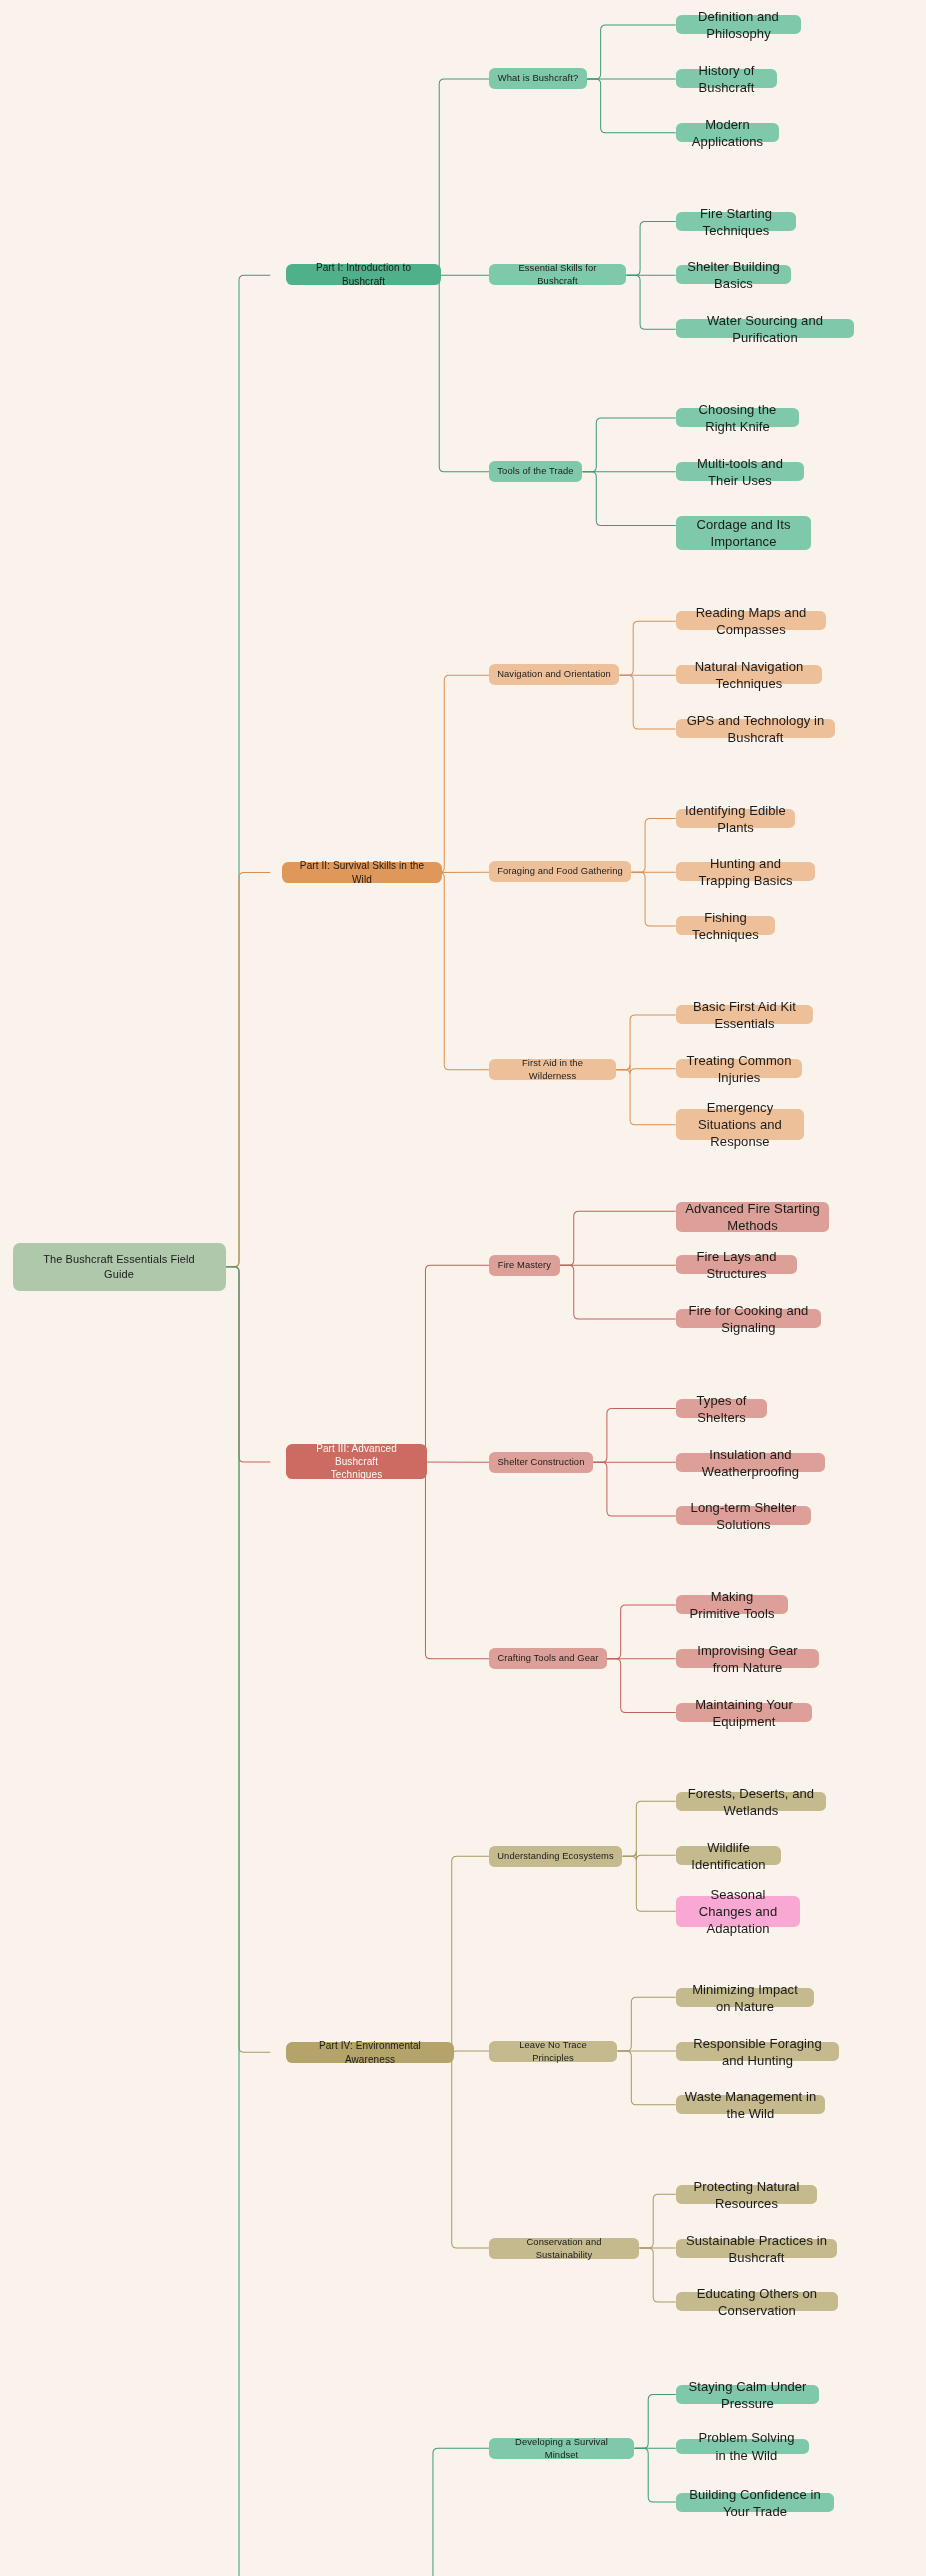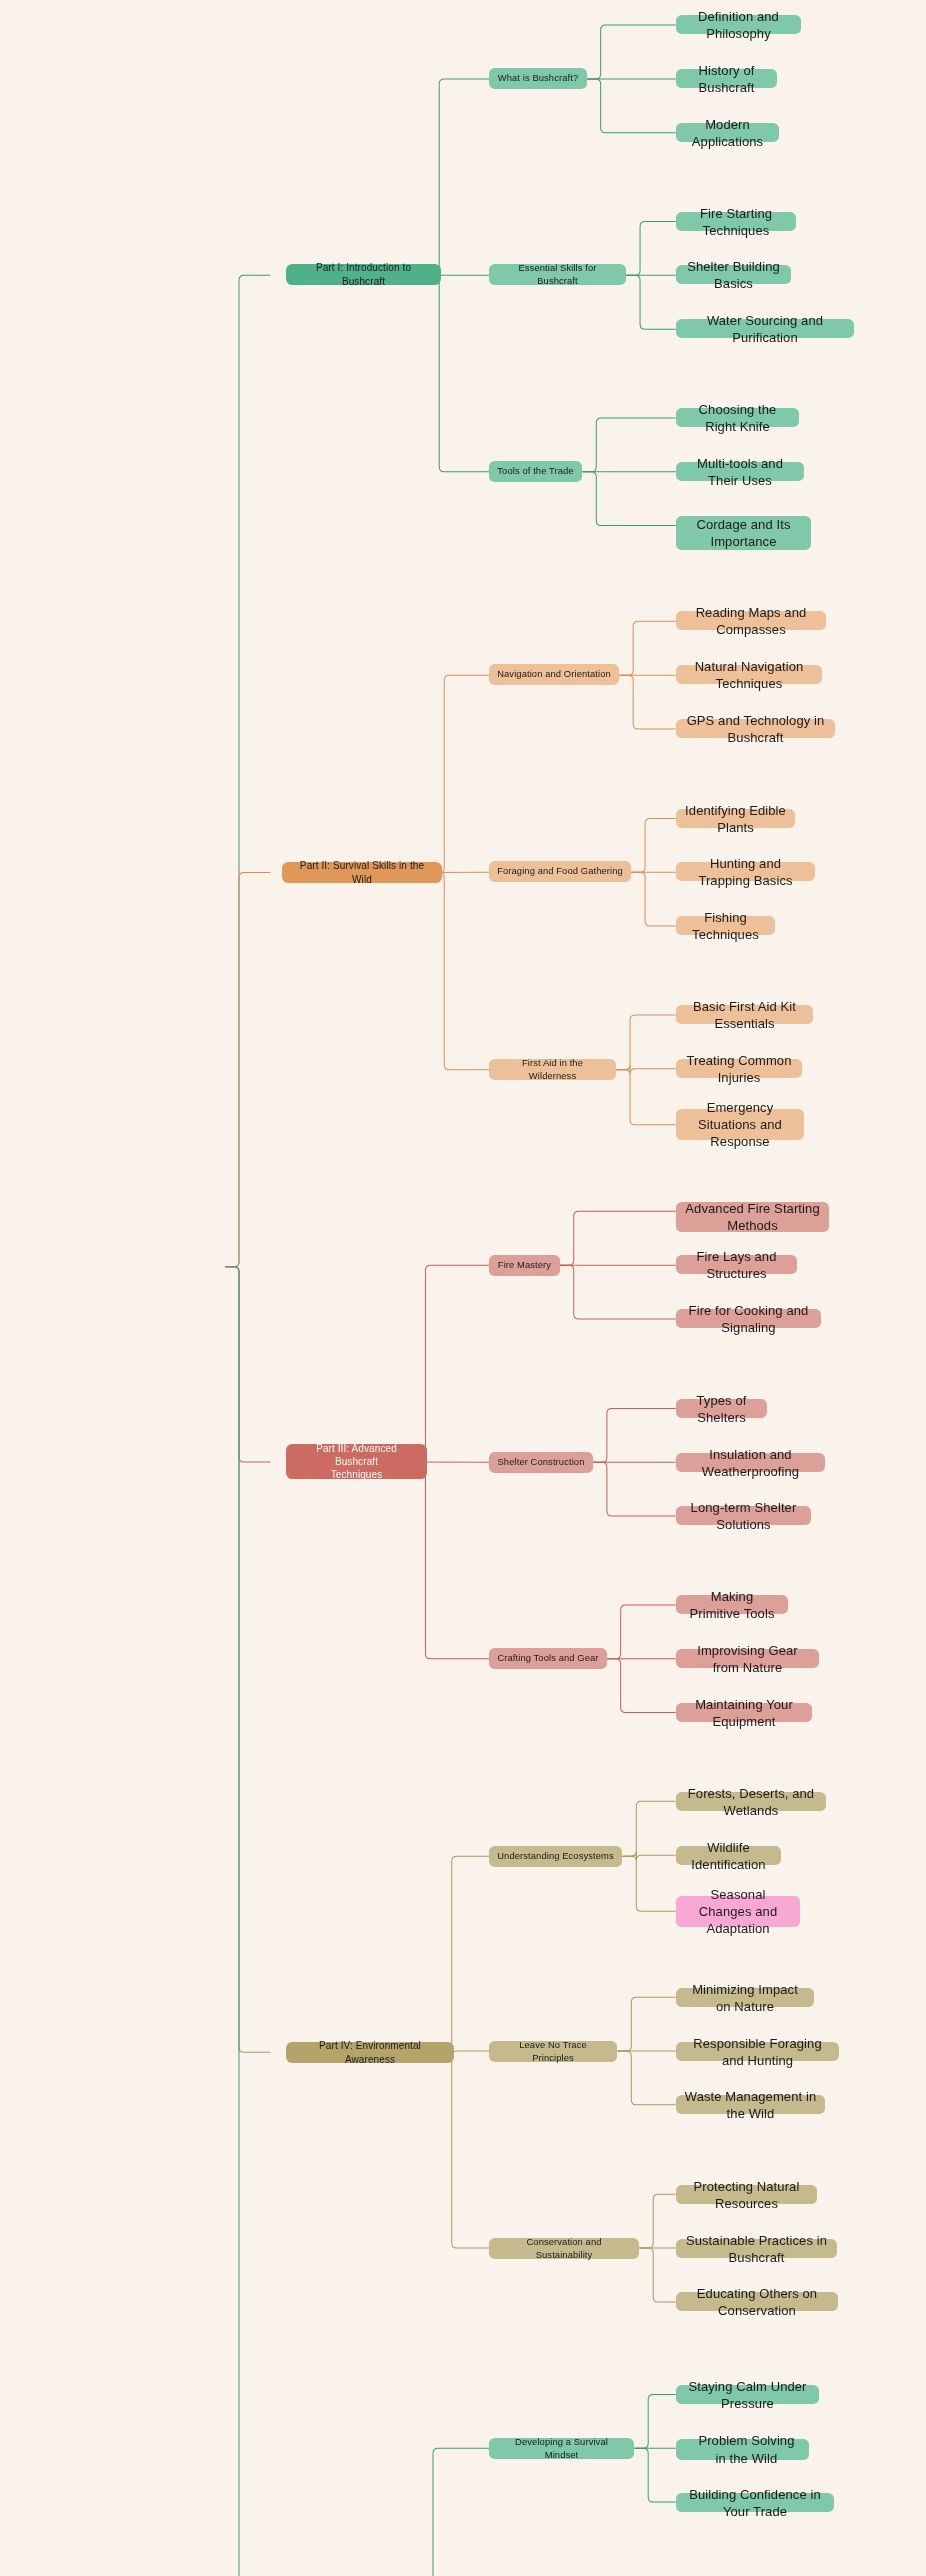--- a/index.html
+++ b/index.html
@@ -116,20 +116,22 @@
       <path d="M 1014 3912.5 L 1028 3912.5 Q 1036 3912.5 1036 3920.5 L 1036 3990.5 Q 1036 3998.5 1044 3998.5 L 1080 3998.5" fill="none" stroke="#3e9a76" stroke-width="1.6"></path>
       <path d="M 670 4227 L 684 4227 Q 692 4227 692 4235 L 692 4224.25 Q 692 4232.25 700 4232.25 L 782 4232.25" fill="none" stroke="#3e9a76" stroke-width="1.6"></path>
       <path d="M 972 4232.25 L 986 4232.25 Q 994 4232.25 994 4224.25 L 994 4149.5 Q 994 4141.5 1002 4141.5 L 1080 4141.5" fill="none" stroke="#3e9a76" stroke-width="1.6"></path>
       <path d="M 972 4232.25 L 986 4232.25 Q 994 4232.25 994 4224.25 L 994 4235.5 Q 994 4227.5 1002 4227.5 L 1080 4227.5" fill="none" stroke="#3e9a76" stroke-width="1.6"></path>
       <path d="M 972 4232.25 L 986 4232.25 Q 994 4232.25 994 4240.25 L 994 4315 Q 994 4323 1002 4323 L 1080 4323" fill="none" stroke="#3e9a76" stroke-width="1.6"></path>
       <path d="M 670 4227 L 684 4227 Q 692 4227 692 4235 L 692 4533.5 Q 692 4541.5 700 4541.5 L 782 4541.5" fill="none" stroke="#3e9a76" stroke-width="1.6"></path>
       <path d="M 950 4541.5 L 964 4541.5 Q 972 4541.5 972 4533.5 L 972 4463.5 Q 972 4455.5 980 4455.5 L 1080 4455.5" fill="none" stroke="#3e9a76" stroke-width="1.6"></path>
       <path d="M 950 4541.5 L 964 4541.5 Q 972 4541.5 972 4549.5 L 972 4543 Q 972 4551 980 4551 L 1080 4551" fill="none" stroke="#3e9a76" stroke-width="1.6"></path>
       <path d="M 950 4541.5 L 964 4541.5 Q 972 4541.5 972 4549.5 L 972 4619.5 Q 972 4627.5 980 4627.5 L 1080 4627.5" fill="none" stroke="#3e9a76" stroke-width="1.6"></path>
     </svg>
+<div class="node root" style="left: 12.5px; top: 1243px; width: 213px; height: 48px; background: rgb(175, 200, 171);">The Bushcraft Essentials Field
+Guide</div>
     <div class="node lvl1" style="left: 270px; top: 264px; width: 155px; height: 21px; background: rgb(79, 176, 138);">Part I: Introduction to Bushcraft</div>
     <div class="node lvl2" style="left: 489px; top: 68px; width: 98px; height: 21px; background: rgb(127, 200, 169);">What is Bushcraft?</div>
     <div class="node lvl3" style="left: 676px; top: 15px; width: 125px; height: 19.4px; background: rgb(127, 200, 169);">Definition and Philosophy</div>
     <div class="node lvl3" style="left: 676px; top: 69px; width: 101px; height: 19.4px; background: rgb(127, 200, 169);">History of Bushcraft</div>
     <div class="node lvl3" style="left: 676px; top: 123px; width: 103px; height: 19.4px; background: rgb(127, 200, 169);">Modern Applications</div>
     <div class="node lvl2" style="left: 489px; top: 264px; width: 137px; height: 21px; background: rgb(127, 200, 169);">Essential Skills for Bushcraft</div>
     <div class="node lvl3" style="left: 676px; top: 212px; width: 120px; height: 19.4px; background: rgb(127, 200, 169);">Fire Starting Techniques</div>
     <div class="node lvl3" style="left: 676px; top: 265px; width: 115px; height: 19.4px; background: rgb(127, 200, 169);">Shelter Building Basics</div>
     <div class="node lvl3" style="left: 676px; top: 319px; width: 178px; height: 19.4px; background: rgb(127, 200, 169);">Water Sourcing and Purification</div>
     <div class="node lvl2" style="left: 489px; top: 461px; width: 93px; height: 21px; background: rgb(127, 200, 169);">Tools of the Trade</div>
@@ -173,16 +175,16 @@
     <div class="node lvl2" style="left: 489px; top: 2041px; width: 128px; height: 21px; background: rgb(197, 185, 142);">Leave No Trace Principles</div>
     <div class="node lvl3" style="left: 676px; top: 1988px; width: 138px; height: 19.4px; background: rgb(197, 185, 142);">Minimizing Impact on Nature</div>
     <div class="node lvl3" style="left: 676px; top: 2042px; width: 163px; height: 19.4px; background: rgb(197, 185, 142);">Responsible Foraging and Hunting</div>
     <div class="node lvl3" style="left: 676px; top: 2095px; width: 149px; height: 19.4px; background: rgb(197, 185, 142);">Waste Management in the Wild</div>
     <div class="node lvl2" style="left: 489px; top: 2238px; width: 150px; height: 21px; background: rgb(197, 185, 142);">Conservation and Sustainability</div>
     <div class="node lvl3" style="left: 676px; top: 2185px; width: 141px; height: 19.4px; background: rgb(197, 185, 142);">Protecting Natural Resources</div>
     <div class="node lvl3" style="left: 676px; top: 2239px; width: 161px; height: 19.4px; background: rgb(197, 185, 142);">Sustainable Practices in Bushcraft</div>
     <div class="node lvl3" style="left: 676px; top: 2292px; width: 162px; height: 19.4px; background: rgb(197, 185, 142);">Educating Others on Conservation</div>
     <div class="node lvl2" style="left: 489px; top: 2438px; width: 145px; height: 21px; background: rgb(127, 200, 169);">Developing a Survival Mindset</div>
     <div class="node lvl3" style="left: 676px; top: 2385px; width: 143px; height: 19.4px; background: rgb(127, 200, 169);">Staying Calm Under Pressure</div>
-    <div class="node lvl3" style="left: 676px; top: 2439px; width: 133px; height: 21px; background: rgb(127, 200, 169); padding-left: 16px;">Problem Solving in the Wild</div>
+    <div class="node lvl3" style="left: 676px; top: 2439px; width: 133px; height: 15px; background: rgb(127, 200, 169); padding-left: 16px;">Problem Solving in the Wild</div>
     <div class="node lvl3" style="left: 676px; top: 2493px; width: 158px; height: 19.4px; background: rgb(127, 200, 169);">Building Confidence in Your Trade</div>
   </div>
 
 
 </body></html>

